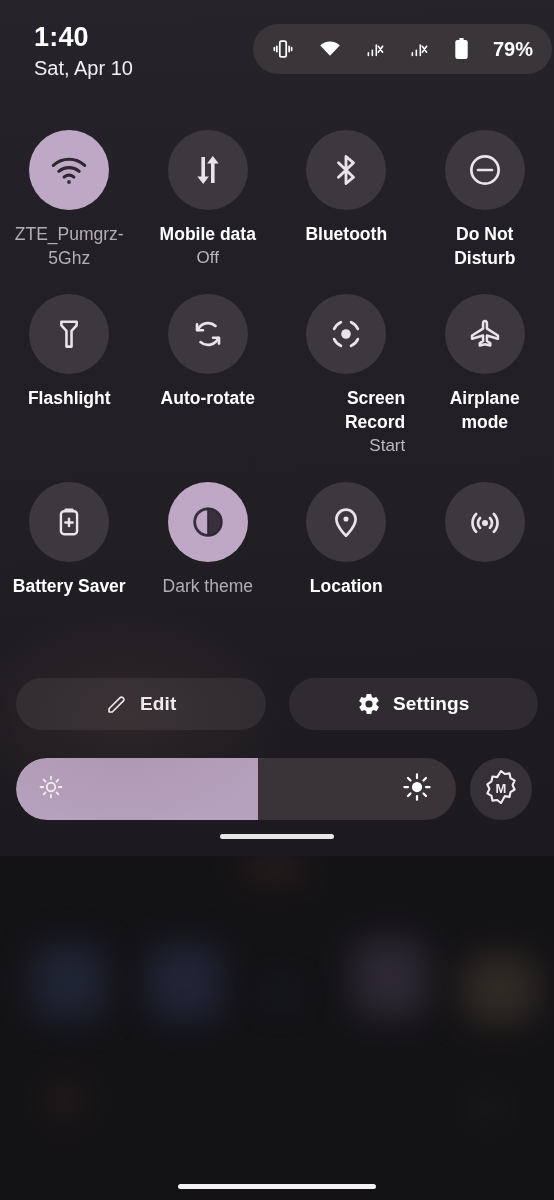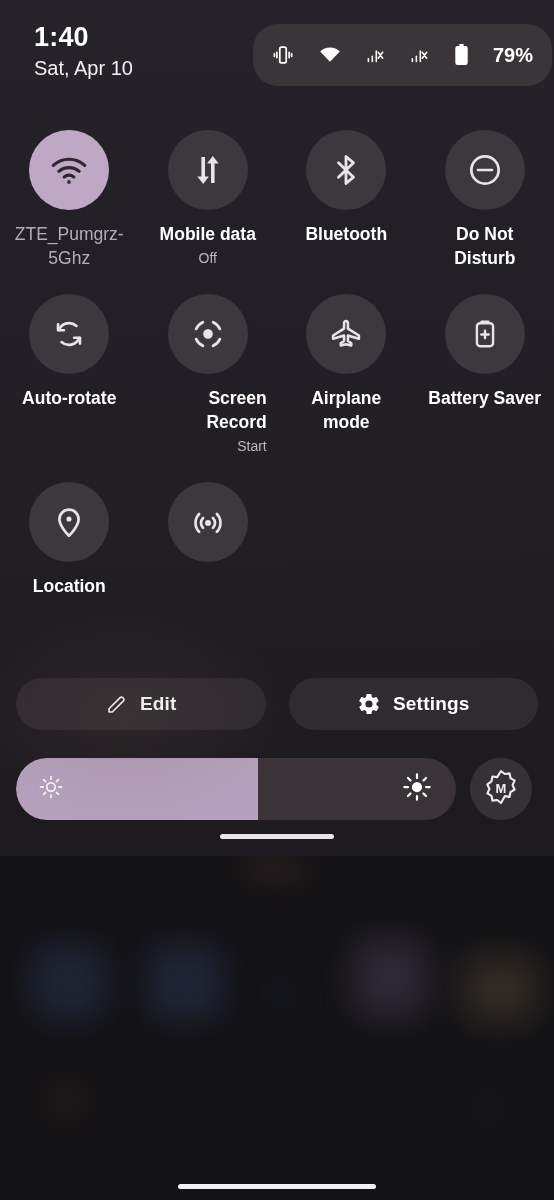--- a/index.html
+++ b/index.html
@@ -69,21 +69,21 @@
   #clock-date {
     font-size: 20px;
     font-weight: normal;
     line-height: 26px;
     margin-top: 3px;
     color: #f2eff4;
   }
   #status-pill {
     position: absolute;
     right: 18px; top: 24px;
-    height: 62px;
+    height: 50px;
     display: flex;
     align-items: center;
     gap: 25px;
     padding: 0 19px;
     background: #393539;
     border-radius: 25px;
     justify-content: space-between;
   }
   #status-pill svg { display: block; }
   #battery-pct {
@@ -129,21 +129,21 @@
   }
   .tile-label {
     font-size: 17.5px;
     font-weight: bold;
     line-height: 24px;
     color: #ffffff;
     white-space: normal;
   }
   .tile.on .tile-label { color: #b3aeb3; font-weight: normal; }
   .tile-sub {
-    font-size: 14px;
+    font-size: 17px;
     line-height: 24px;
     color: #bdb8bd;
   }
   
   .tile-labels.clip {
     white-space: nowrap;
     overflow: hidden;
     direction: rtl;
     text-align: right;
   }
@@ -361,20 +361,32 @@
             <circle cx="12" cy="12" r="9.1"></circle>
             <path d="M7.3 12h9.4"></path>
           </svg>
         </span>
       </div>
       <div class="tile-labels">
         <div class="tile-label">Do Not Disturb</div>
       </div>
     </div>
 
+    <div class="tile">
+      <div class="tile-circle">
+        <span>
+          <svg width="34" height="34" viewBox="0 0 24 24" fill="none" stroke="#e8e4e9" stroke-width="1.8" stroke-linejoin="round">
+            <path d="M6.6 3.3h10.8v2.6l-3.6 3.9v11.1h-3.6V9.8L6.6 5.9z"></path>
+          </svg>
+        </span>
+      </div>
+      <div class="tile-labels">
+        <div class="tile-label">Flashlight</div>
+      </div>
+    </div>
 
     <div class="tile">
       <div class="tile-circle">
         <span>
           <svg width="36" height="36" viewBox="0 0 24 24" fill="none" stroke="#e8e4e9" stroke-width="1.8" stroke-linecap="round" stroke-linejoin="round">
             <path d="M5.2 9.4A7.4 7.4 0 0 1 17 6.6"></path>
             <path d="M18.8 14.6A7.4 7.4 0 0 1 7 17.4"></path>
             <path d="M4.7 5.6v3.9h3.9"></path>
             <path d="M19.3 18.4v-3.9h-3.9"></path>
           </svg>
@@ -424,20 +436,33 @@
             <path d="M9.6 3.4h4.8"></path>
             <path d="M12 9.7v5.2M9.4 12.3h5.2"></path>
           </svg>
         </span>
       </div>
       <div class="tile-labels">
         <div class="tile-label">Battery Saver</div>
       </div>
     </div>
 
+    <div class="tile on">
+      <div class="tile-circle">
+        <span>
+          <svg width="38" height="38" viewBox="0 0 24 24">
+            <circle cx="12" cy="12" r="8.4" fill="none" stroke="#3a2f3e" stroke-width="1.8"></circle>
+            <path d="M12 3.6a8.4 8.4 0 0 1 0 16.8z" fill="#3a2f3e"></path>
+          </svg>
+        </span>
+      </div>
+      <div class="tile-labels">
+        <div class="tile-label">Dark theme</div>
+      </div>
+    </div>
 
     <div class="tile">
       <div class="tile-circle">
         <span>
           <svg width="36" height="36" viewBox="0 0 24 24" fill="none" stroke="#e8e4e9" stroke-width="1.8" stroke-linejoin="round">
             <path d="M12 21.2s6.4-6.3 6.4-11a6.4 6.4 0 1 0-12.8 0c0 4.7 6.4 11 6.4 11z"></path>
             <circle cx="12" cy="10" r="1.7" fill="#e8e4e9" stroke="none"></circle>
           </svg>
         </span>
       </div>

